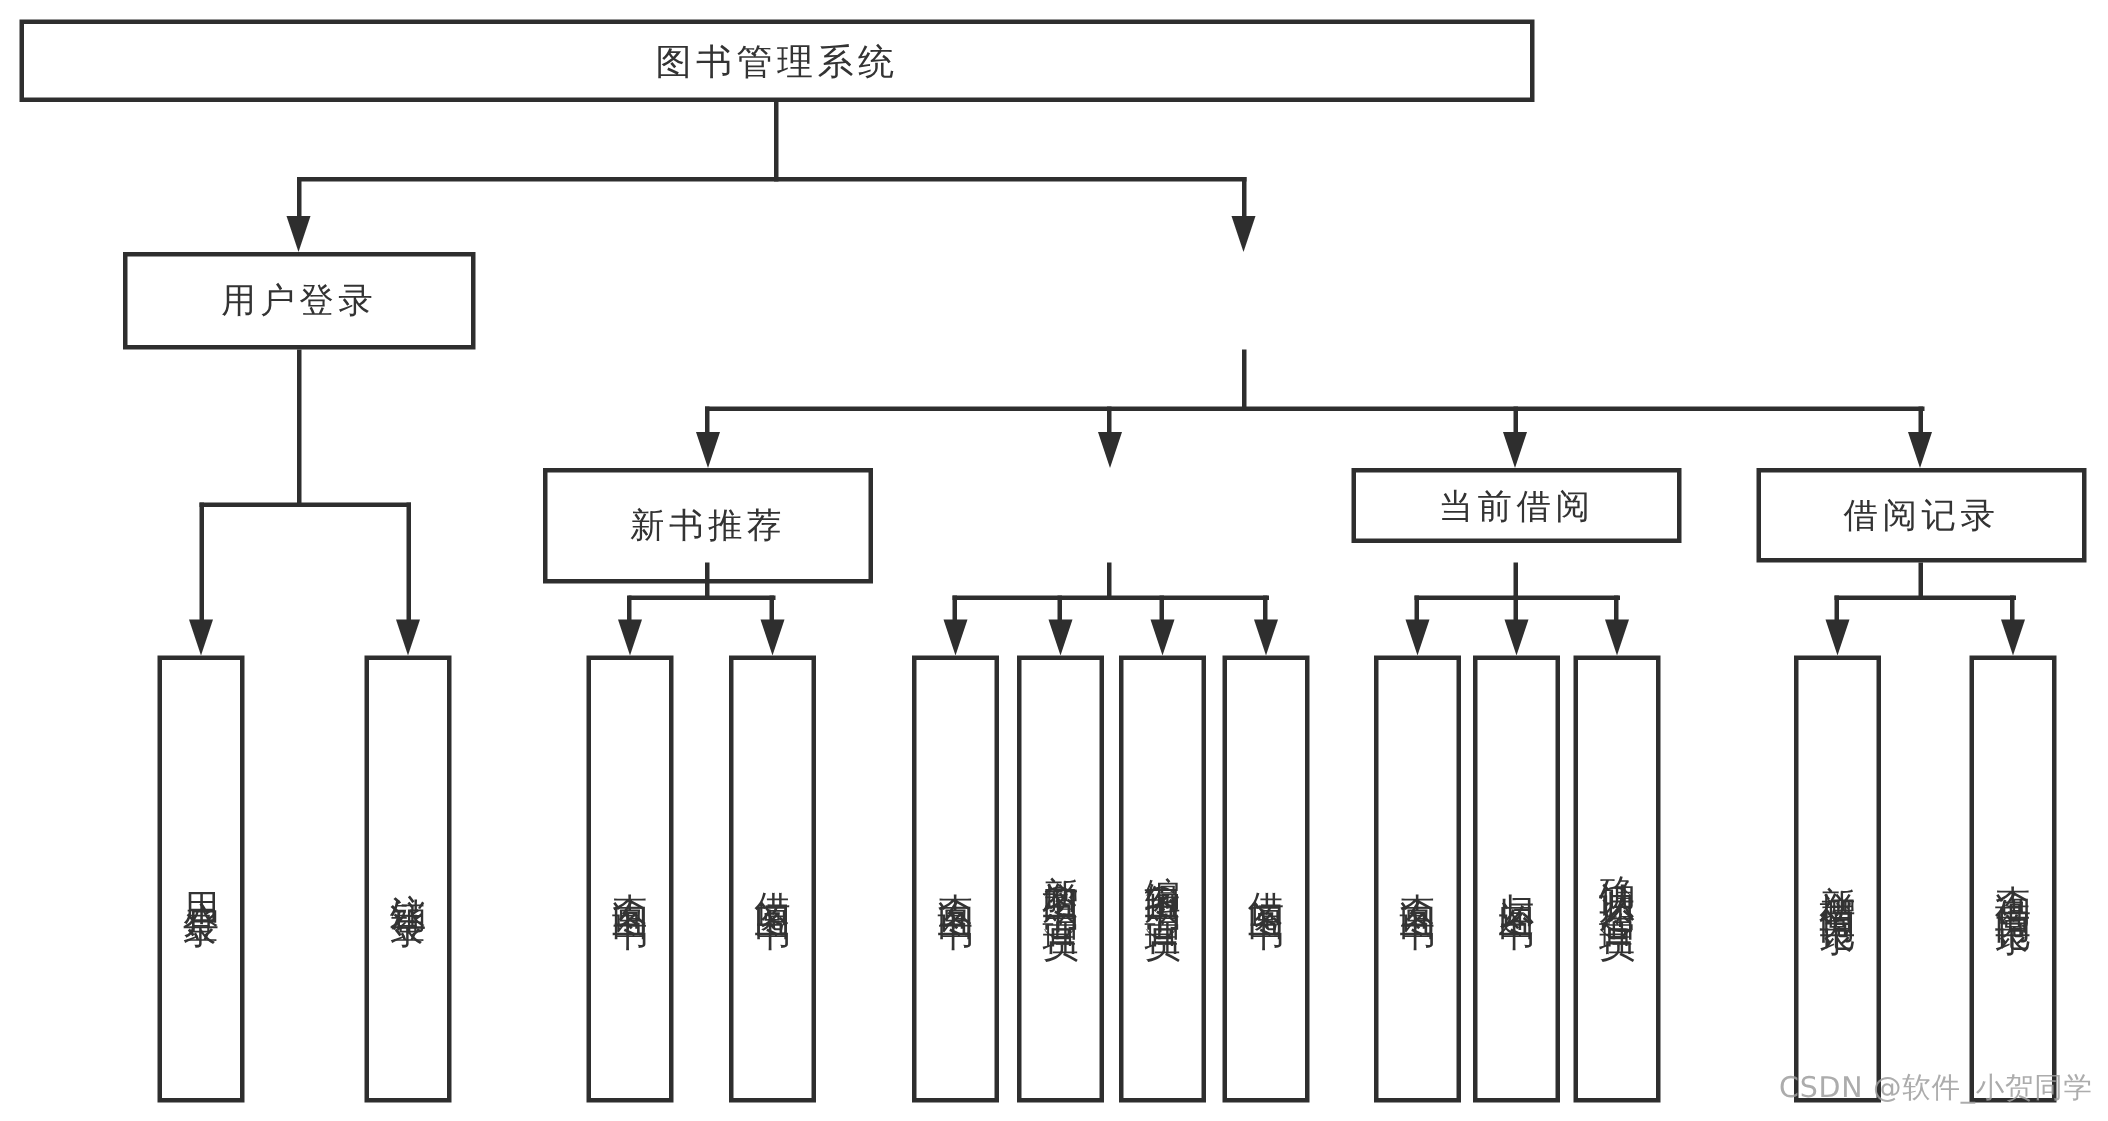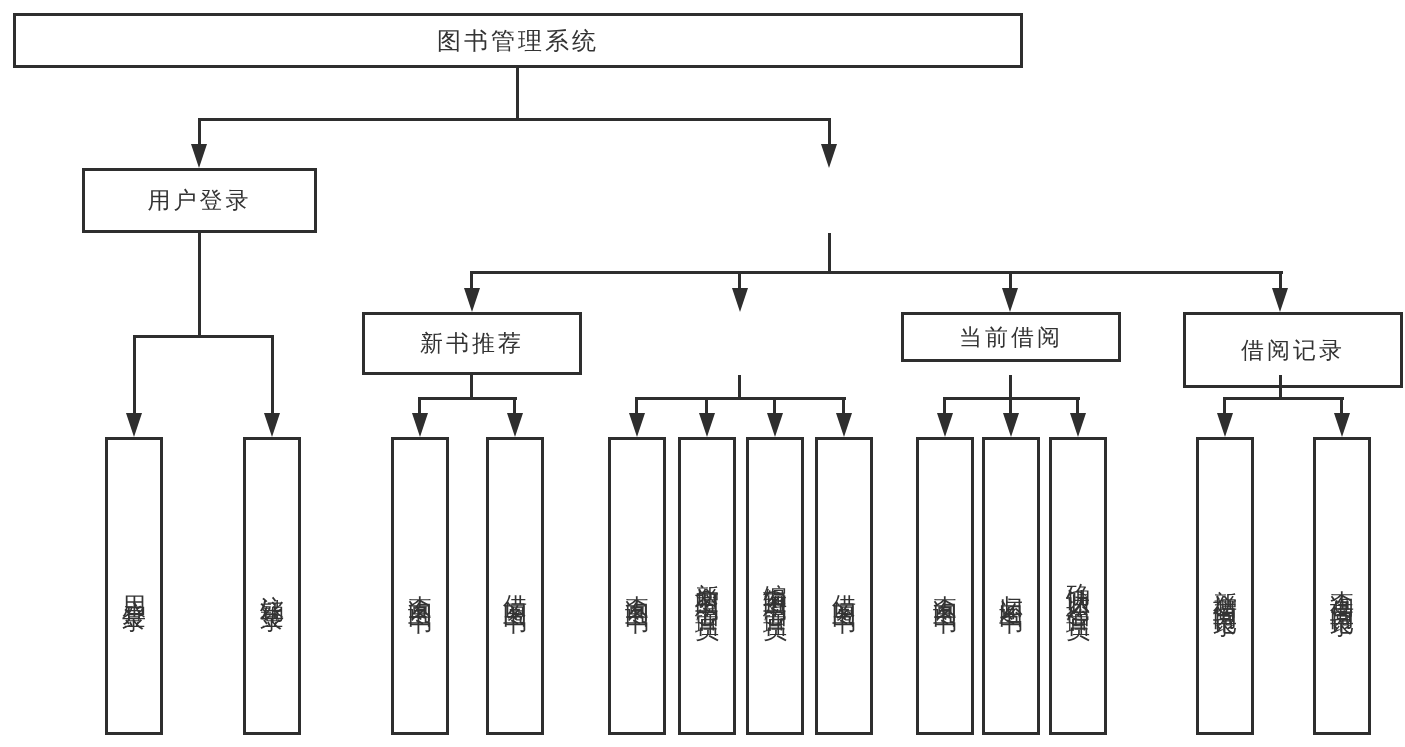--- a/index.html
+++ b/index.html
@@ -29,24 +29,24 @@
     writing-mode: vertical-rl;
     text-orientation: mixed;
     font-size: 24px;
     letter-spacing: 5px;
     line-height: 1;
   }
   
   .b-root   { left: 13px;   top: 13px;  width: 1010px; height: 55px; }
   .b-l2a    { left: 82px;   top: 168px; width: 235px;  height: 65px; }
   .b-l2b    { left: 712px;  top: 168px; width: 235px;  height: 65px; }
-  .b-l3a    { left: 362px;  top: 312px; width: 220px;  height: 63px; }
+  .b-l3a    { left: 362px;  top: 312px; width: 220px;  height: 77px; }
   .b-l3b    { left: 630px;  top: 312px; width: 220px;  height: 63px; }
   .b-l3c    { left: 901px;  top: 312px; width: 220px;  height: 50px; }
-  .b-l3d    { left: 1171px; top: 312px; width: 220px;  height: 76px; margin-left: 12px; }
+  .b-l3d    { left: 1171px; top: 312px; width: 220px;  height: 63px; }
   .leaf     { top: 437px; width: 58px; height: 298px; }
   .b-ul1 { left: 105px; }  .b-ul2 { left: 243px; }
   .b-nb1 { left: 391px; }  .b-nb2 { left: 486px; }
   .b-bb1 { left: 608px; }  .b-bb2 { left: 678px; }
   .b-bb3 { left: 746px; }  .b-bb4 { left: 815px; }
   .b-cb1 { left: 916px; }  .b-cb2 { left: 982px; }  .b-cb3 { left: 1049px; }
   .b-br1 { left: 1196px; } .b-br2 { left: 1313px; }
   
   .line { position: absolute; background: #2e2e2e; }
   .arrow {
@@ -152,14 +152,15 @@
   <div class="node v-node leaf b-bb3">编辑图书（管理员）</div>
   <div class="node v-node leaf b-bb4">借阅图书</div>
 
   <div class="node v-node leaf b-cb1">查询图书</div>
   <div class="node v-node leaf b-cb2">归还图书</div>
   <div class="node v-node leaf b-cb3">确认归还（管理员）</div>
 
   <div class="node v-node leaf b-br1">新增借阅记录</div>
   <div class="node v-node leaf b-br2">查询借阅记录</div>
 
+  <div class="watermark">CSDN @软件_小贺同学</div>
 
 </div>
 
 </body></html>

